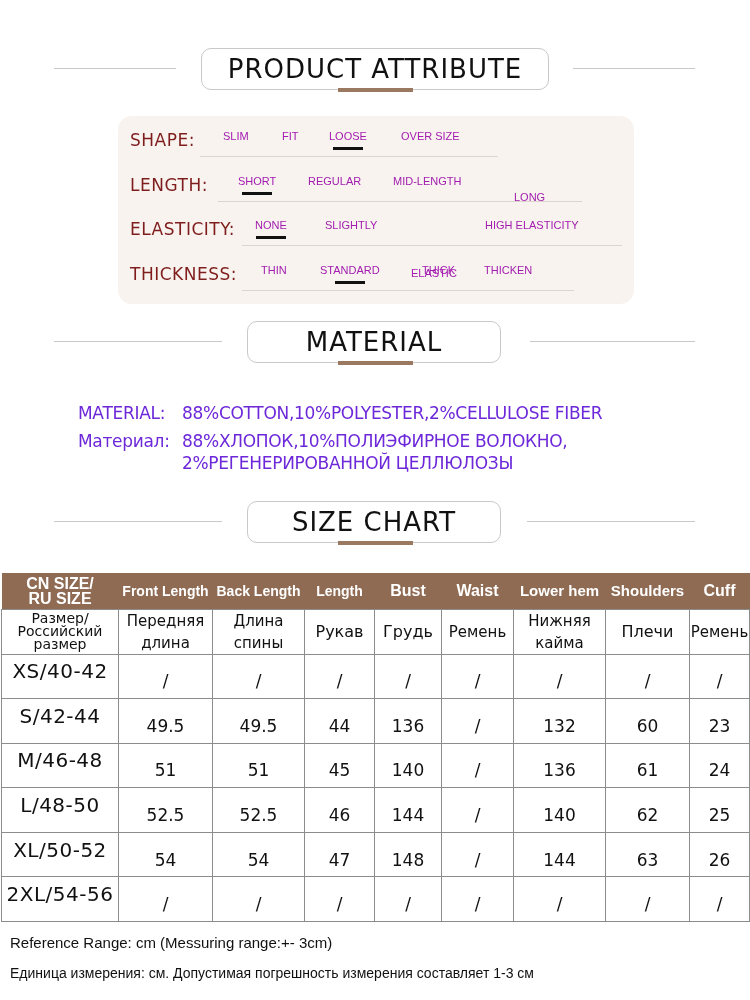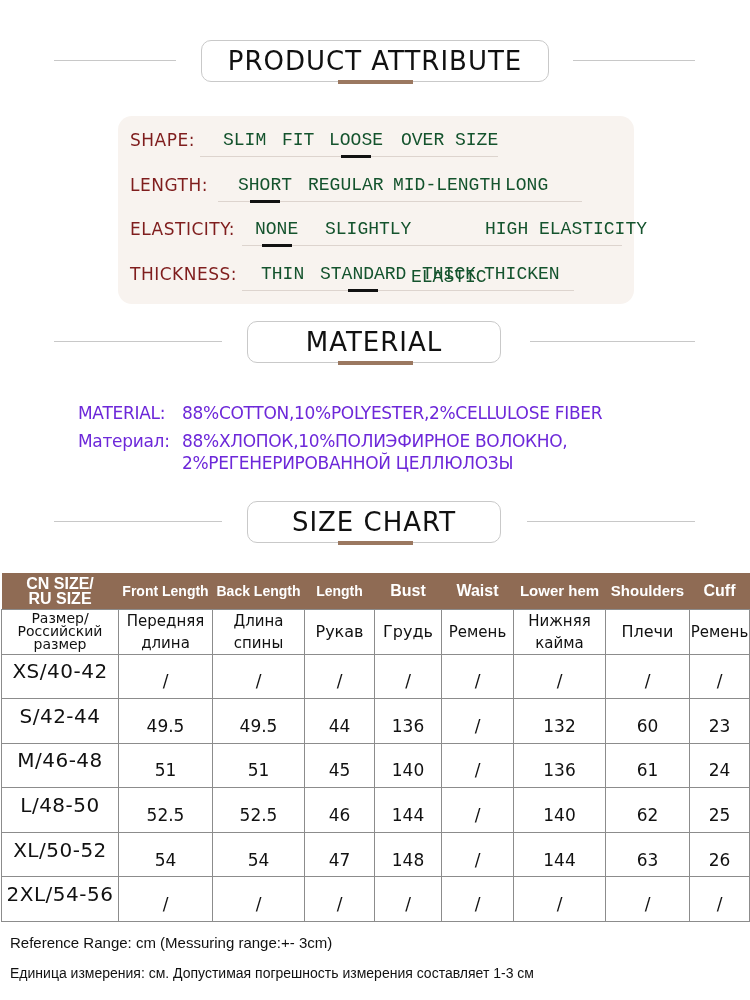--- a/index.html
+++ b/index.html
@@ -19,22 +19,22 @@
     position: absolute; left: 118px; top: 116px; width: 516px; height: 188px;
     background: #f8f3ef; border-radius: 14px;
   }
   .attr-row { position: absolute; left: 0; height: 30px; width: 516px; }
   .attr-row .lbl {
     position: absolute; left: 12px; top: 4px; font-family: "DejaVu Sans", sans-serif;
     font-size: 17px; letter-spacing: 0.5px; color: #7f1d1d;
   }
   .attr-row .line { position: absolute; height: 1px; background: #ddd4ce; top: 30px; }
   .attr-row .opt {
-    position: absolute; top: 4px; font-size: 18px; color: #14532d; white-space: nowrap;
-    font-family: Liberation Mono, monospace;
+    position: absolute; top: 4px; font-size: 11px; color: #a21caf; white-space: nowrap;
+    font-family: Liberation Sans, sans-serif;
   }
   .attr-row .opt.sel::after {
     content: ""; position: absolute; left: 50%; transform: translateX(-50%);
     bottom: -8px; width: 30px; height: 3px; background: #111;
   }
 
   .material-text { position: absolute; left: 78px; top: 402px; font-family: "DejaVu Sans", sans-serif; color: #6d28d9; }
   .mat-line { display: flex; font-size: 17px; line-height: 22px; letter-spacing: -0.3px; }
   .mat-line .k { width: 104px; flex: none; }
   .mat-line .v { white-space: pre-line; }
@@ -58,21 +58,21 @@
   table.size tr.data td { height: 44.6px; padding-top: 10px; }
   table.size tr.data td.first { font-size: 20px; padding-top: 0; padding-bottom: 10px; letter-spacing: 0.5px; }
 
   .notes { position: absolute; left: 10px; top: 934px; font-family: "Liberation Sans", sans-serif; color: #111; }
   .notes div { font-size: 15px; line-height: 18px; }
   .notes div + div { margin-top: 12px; font-size: 14px; }
 </style>
 </head>
 <body>
 
-<div class="section-header" style="top:36px;padding-left:16px;">
+<div class="section-header" style="top:44px;padding-left:16px;">
   <div class="rule" style="left:54px;width:122px;"></div>
   <div class="pill" style="left:201px;width:348px;">PRODUCT ATTRIBUTE</div>
   <div class="accent" style="left:338px;width:75px;"></div>
   <div class="rule" style="left:573px;width:122px;"></div>
 </div>
 
 <div class="attr-box">
   <div class="attr-row" style="top:10px;">
     <span class="lbl">SHAPE:</span>
     <div class="line" style="left:82px;width:298px;"></div>
@@ -80,21 +80,21 @@
     <span class="opt" style="left:164px;">FIT</span>
     <span class="opt sel" style="left:211px;">LOOSE</span>
     <span class="opt" style="left:283px;">OVER SIZE</span>
   </div>
   <div class="attr-row" style="top:55px;">
     <span class="lbl">LENGTH:</span>
     <div class="line" style="left:100px;width:364px;"></div>
     <span class="opt sel" style="left:120px;">SHORT</span>
     <span class="opt" style="left:190px;">REGULAR</span>
     <span class="opt" style="left:275px;">MID-LENGTH</span>
-    <span class="opt" style="left:387px;">LONG</span>
+    <span class="opt" style="left:396px;margin-top:16px;">LONG</span>
   </div>
   <div class="attr-row" style="top:99px;">
     <span class="lbl">ELASTICITY:</span>
     <div class="line" style="left:124px;width:380px;"></div>
     <span class="opt sel" style="left:137px;">NONE</span>
     <span class="opt" style="left:207px;">SLIGHTLY</span>
     <span class="opt" style="left:293px;margin-top:48px;">ELASTIC</span>
     <span class="opt" style="left:367px;">HIGH ELASTICITY</span>
   </div>
   <div class="attr-row" style="top:144px;">

